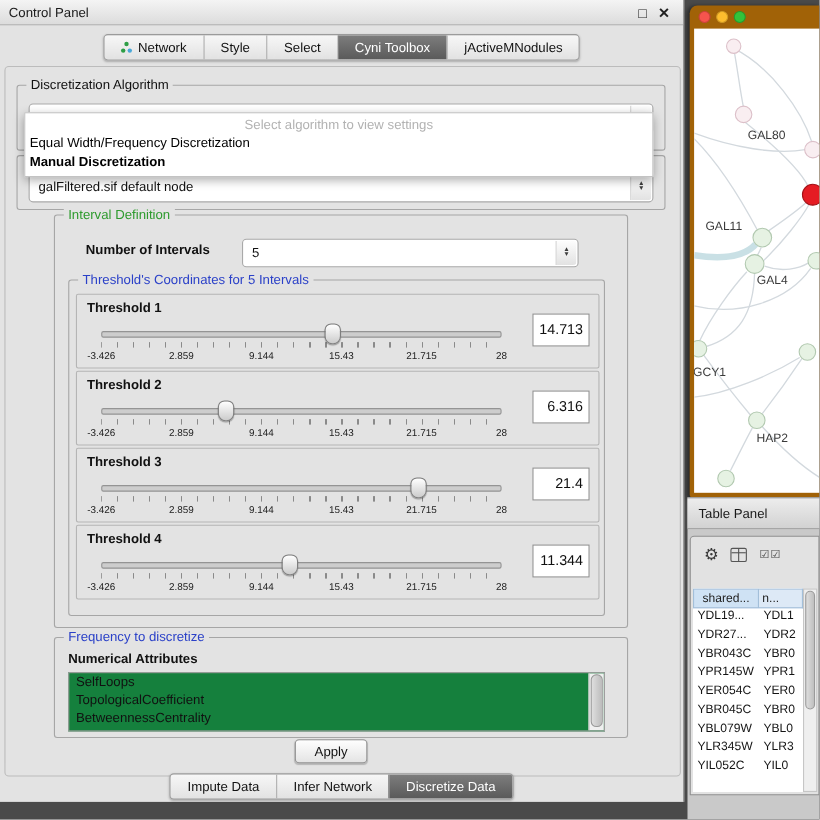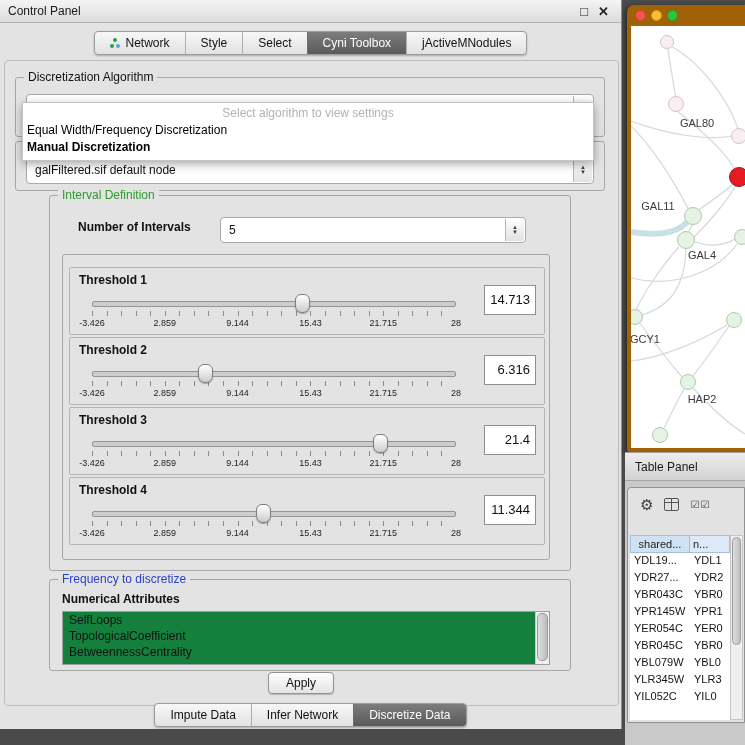--- a/index.html
+++ b/index.html
@@ -163,20 +163,21 @@
       <div style="position:absolute;left:28px;top:24px;font-size:12px;font-weight:bold;color:#111">Number of Intervals</div>
       <div class="combo" style="left:170px;top:21px;width:272px;height:24px">
         <span>5</span>
         <span class="stepper">
             <span>▲</span>
             <span>▼</span>
           </span>
       </div>
 
       <div class="group" style="left:12px;top:58px;width:486px;height:304px" id="thr-container">
+        <span class="gtitle blue">Threshold's Coordinates for 5 Intervals</span>
       <div class="thr-box" style="top: 12px;">
             <div class="thr-label">Threshold 1</div>
             <div class="slider">
               <div class="track"></div>
               <div class="ticks"></div>
               <div class="tick-labels">
                 <span style="left: 0%;">-3.426</span>
                 <span style="left: 20%;">2.859</span>
                 <span style="left: 40%;">9.144</span>
                 <span style="left: 60%;">15.43</span>

